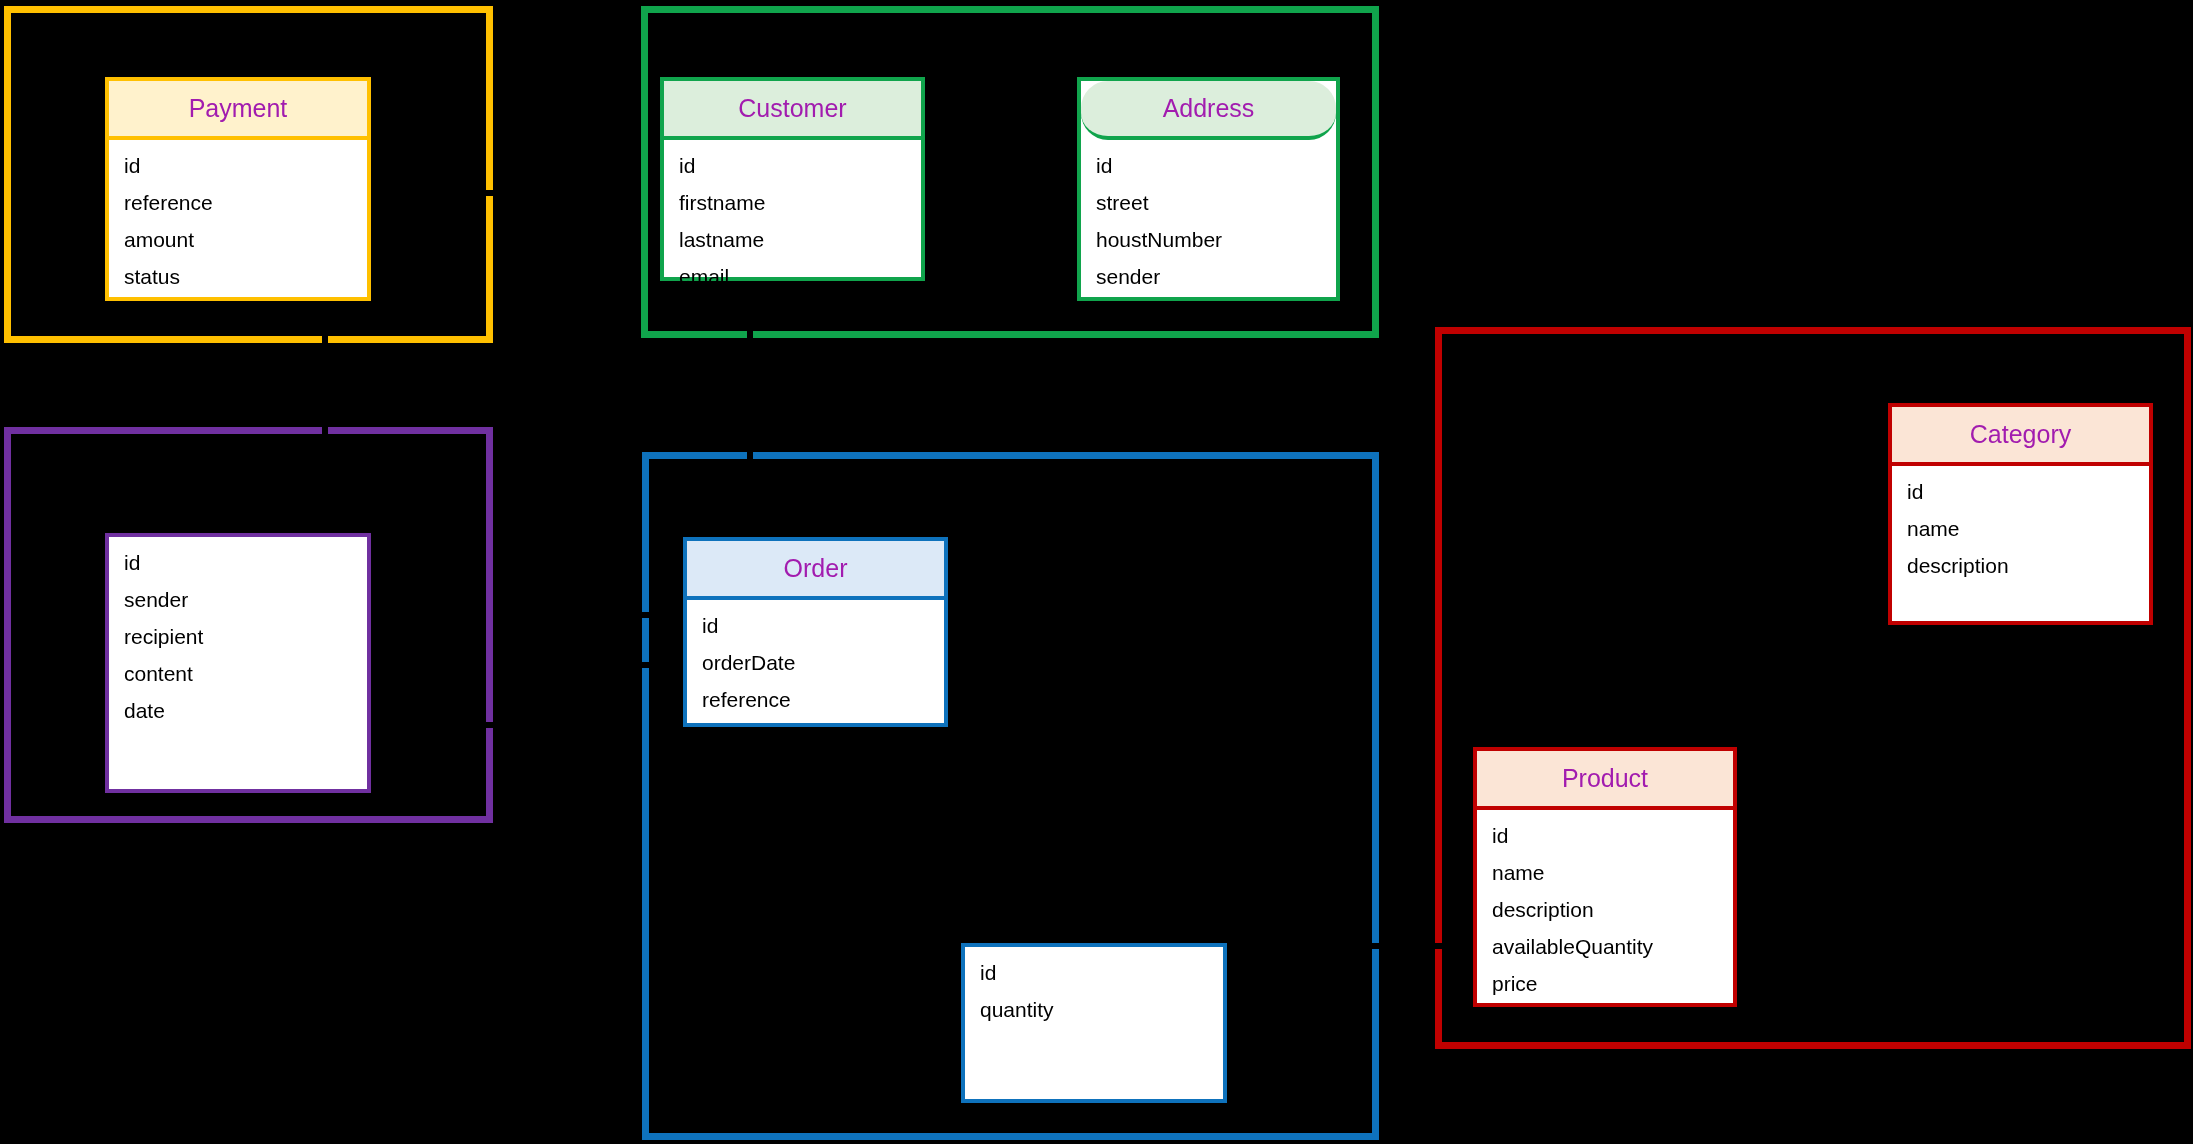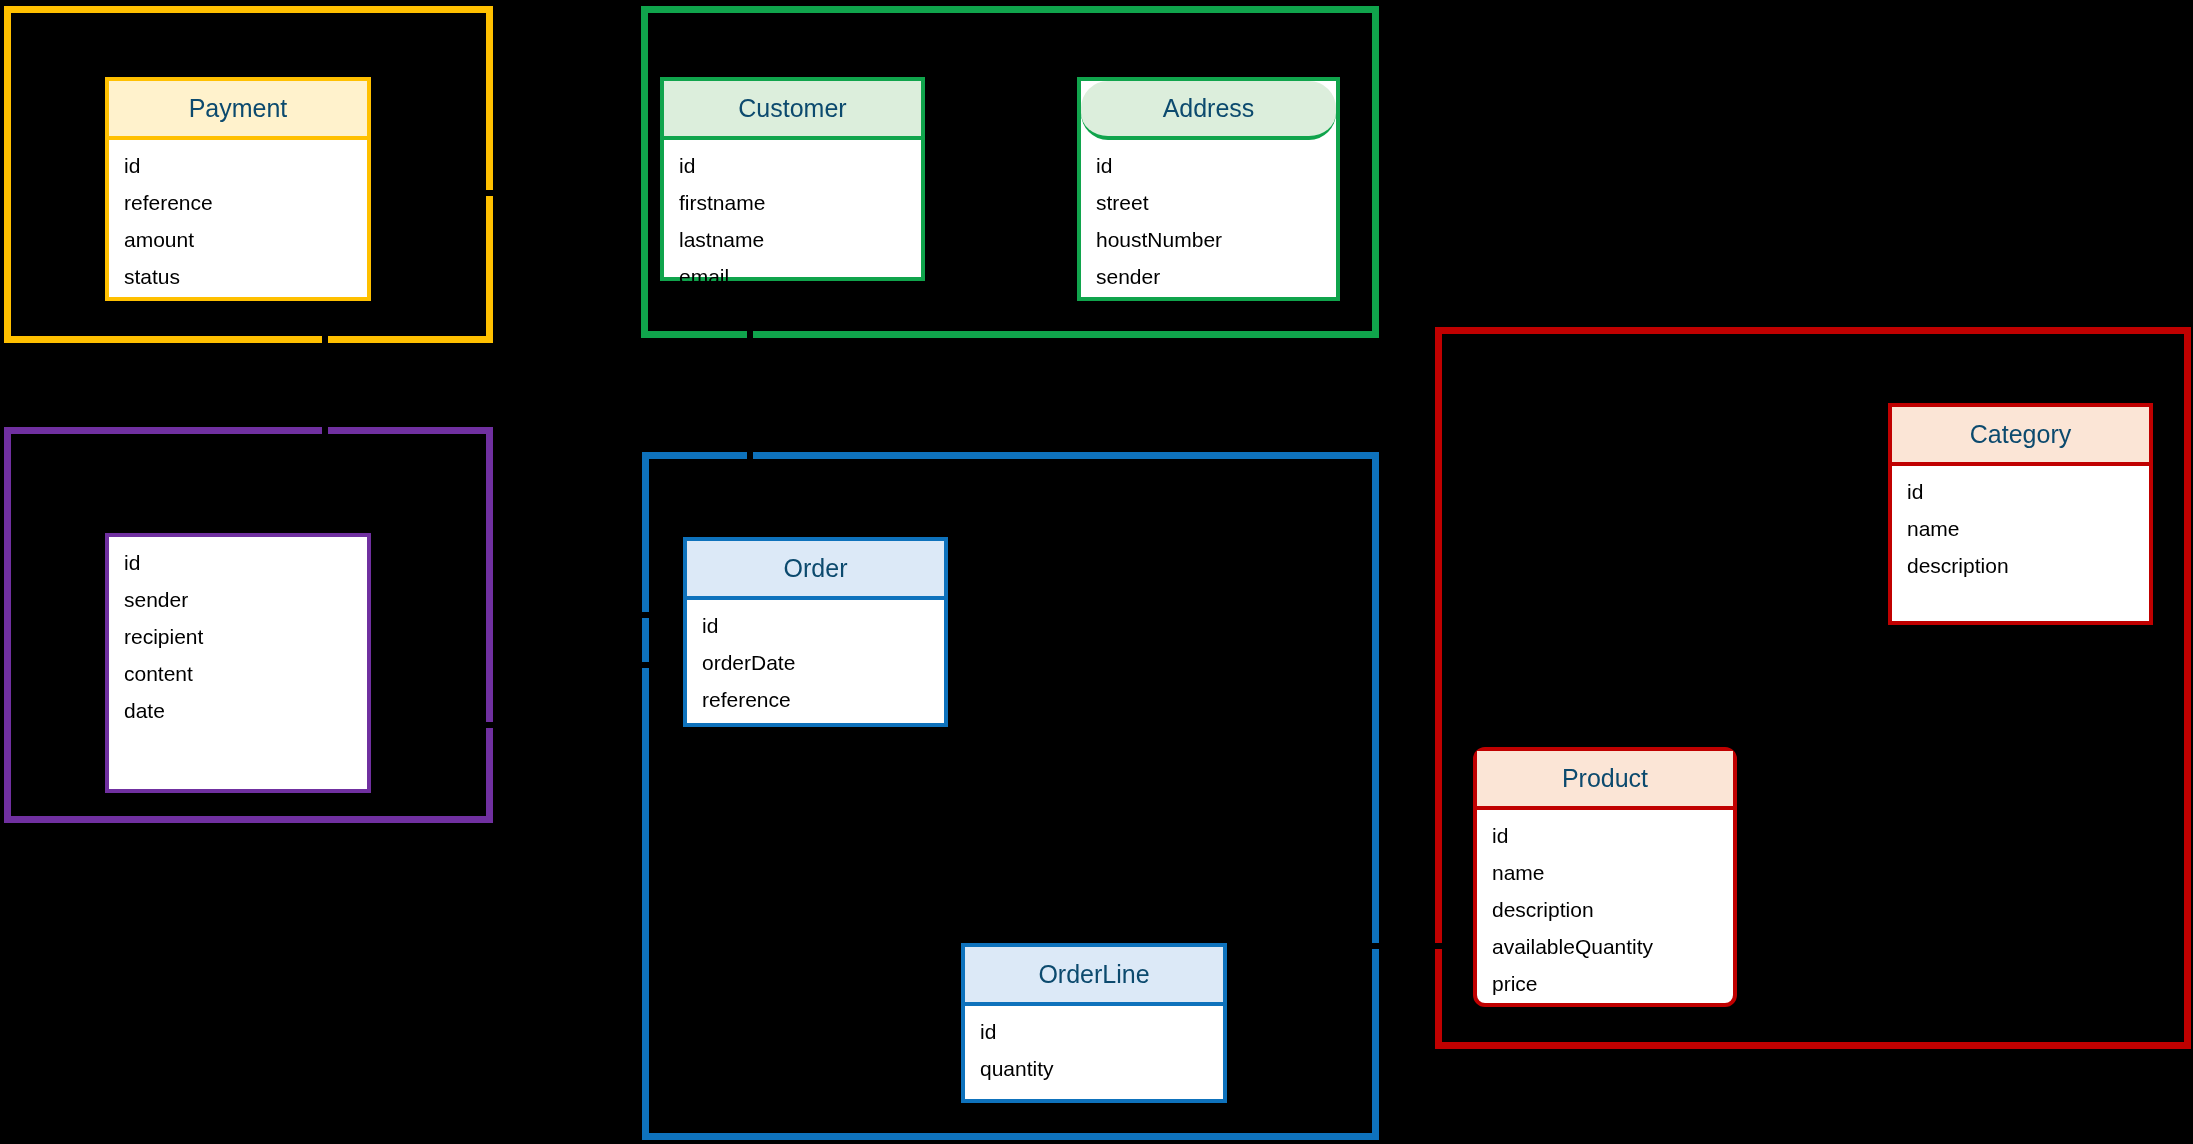--- a/index.html
+++ b/index.html
@@ -27,21 +27,21 @@
     box-sizing:border-box;
   }
   .entity-header{
     height:55px;
     border-bottom-style:solid;
     border-bottom-width:4px;
     display:flex;
     align-items:center;
     justify-content:center;
     font-size:25px;
-    color:#0c4a6e;
+    color:#a21caf;
   }
   .entity-body{
     padding:7px 6px 0 15px;
     font-size:21px;
     line-height:37px;
     color:#000;
   }
   .attr-row{white-space:nowrap;}
   .connector{
     position:absolute;
@@ -95,36 +95,35 @@
     <div class="group" style="border-color: rgb(14, 114, 188); left: 642px; top: 452px; width: 737px; height: 688px;"></div>
     <div class="entity" style="border-color: rgb(14, 114, 188); left: 683px; top: 537px; width: 265px; height: 190px;">
       <div class="entity-header" style="background: rgb(220, 233, 247); border-bottom-color: rgb(14, 114, 188);">Order</div>
       <div class="entity-body">
         <div class="attr-row">id</div>
         <div class="attr-row">orderDate</div>
         <div class="attr-row">reference</div>
       </div>
     </div>
     <div class="entity" style="border-color: rgb(14, 114, 188); left: 961px; top: 943px; width: 266px; height: 160px;">
-      <div class="entity-header" style="background: rgb(220, 233, 247); border-bottom-color: rgb(14, 114, 188);">OrderLine</div>
       <div class="entity-body">
         <div class="attr-row">id</div>
         <div class="attr-row">quantity</div>
       </div>
     </div>
     <div class="group" style="border-color: rgb(192, 0, 0); left: 1435px; top: 327px; width: 756px; height: 722px;"></div>
     <div class="entity" style="border-color: rgb(192, 0, 0); left: 1888px; top: 403px; width: 265px; height: 222px;">
       <div class="entity-header" style="background: rgb(251, 229, 214); border-bottom-color: rgb(192, 0, 0);">Category</div>
       <div class="entity-body">
         <div class="attr-row">id</div>
         <div class="attr-row">name</div>
         <div class="attr-row">description</div>
       </div>
     </div>
-    <div class="entity" style="border-color: rgb(192, 0, 0); left: 1473px; top: 747px; width: 264px; height: 260px; border-radius: 12px;">
+    <div class="entity" style="border-color: rgb(192, 0, 0); left: 1473px; top: 747px; width: 264px; height: 260px;">
       <div class="entity-header" style="background: rgb(251, 229, 214); border-bottom-color: rgb(192, 0, 0);">Product</div>
       <div class="entity-body">
         <div class="attr-row">id</div>
         <div class="attr-row">name</div>
         <div class="attr-row">description</div>
         <div class="attr-row">availableQuantity</div>
         <div class="attr-row">price</div>
       </div>
     </div>
     <div class="connector" style="background: rgb(0, 0, 0); left: 380px; top: 190px; width: 258px; height: 6px;"></div>

